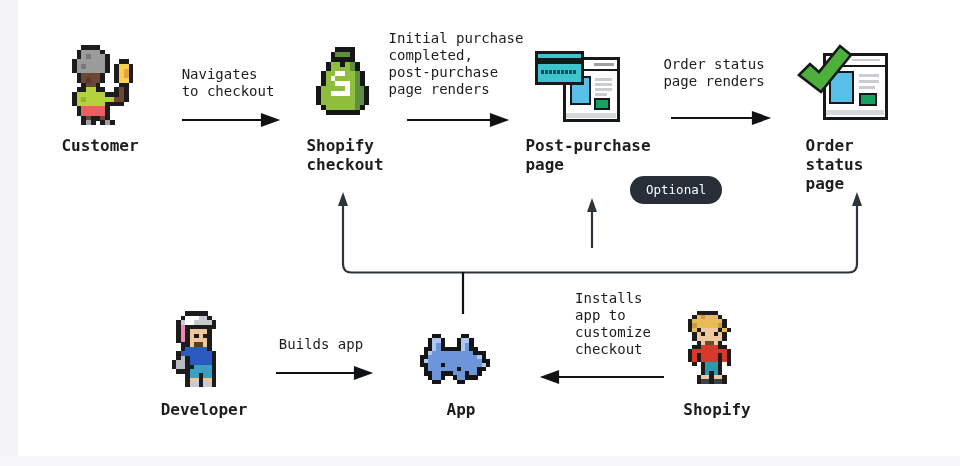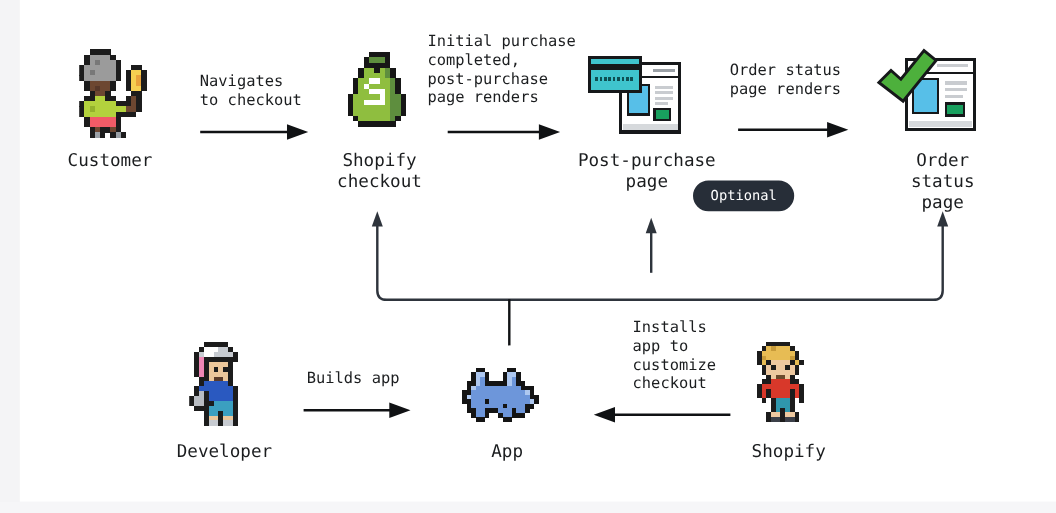--- a/index.html
+++ b/index.html
@@ -4,25 +4,25 @@
 <style>
   html,body{margin:0;padding:0;background:#ffffff;}
   .canvas{position:relative;width:960px;height:466px;background:#ffffff;overflow:hidden;
           font-family:"DejaVu Sans Mono","Liberation Mono",monospace;color:#1b1d1f;}
   .gutter-left{position:absolute;left:0;top:0;width:18px;height:466px;background:#f4f4f6;}
   .gutter-bottom{position:absolute;left:0;top:456px;width:960px;height:10px;background:#f6f6f8;}
   .overlay{position:absolute;left:0;top:0;z-index:1;}
   .sprite{position:absolute;z-index:2;}
   .iconbox{position:absolute;z-index:2;}
   .node-label{position:absolute;z-index:3;transform:translateX(-50%);
-              font-weight:400;font-size:16px;line-height:19px;text-align:center;white-space:pre-line;}
+              font-weight:700;font-size:16px;line-height:19px;white-space:pre-line;}
   .edge-label{position:absolute;z-index:3;transform:translateX(-50%);
               font-size:14px;line-height:17px;text-align:left;white-space:pre-line;}
   .badge{position:absolute;z-index:4;height:28px;padding:0 16px;border-radius:14px;
-         background:#272e38;color:#ffffff;font-size:12.5px;line-height:28px;text-align:center;}
+         background:#272e38;color:#ffffff;font-size:12.5px;line-height:28px;text-align:center;margin-top:12px;}
 </style>
 </head>
 <body>
 
 <div class="canvas">
 
   <div class="gutter-left"></div>
   <div class="gutter-bottom"></div>
 
   <svg class="overlay" width="960" height="466" viewBox="0 0 960 466">

